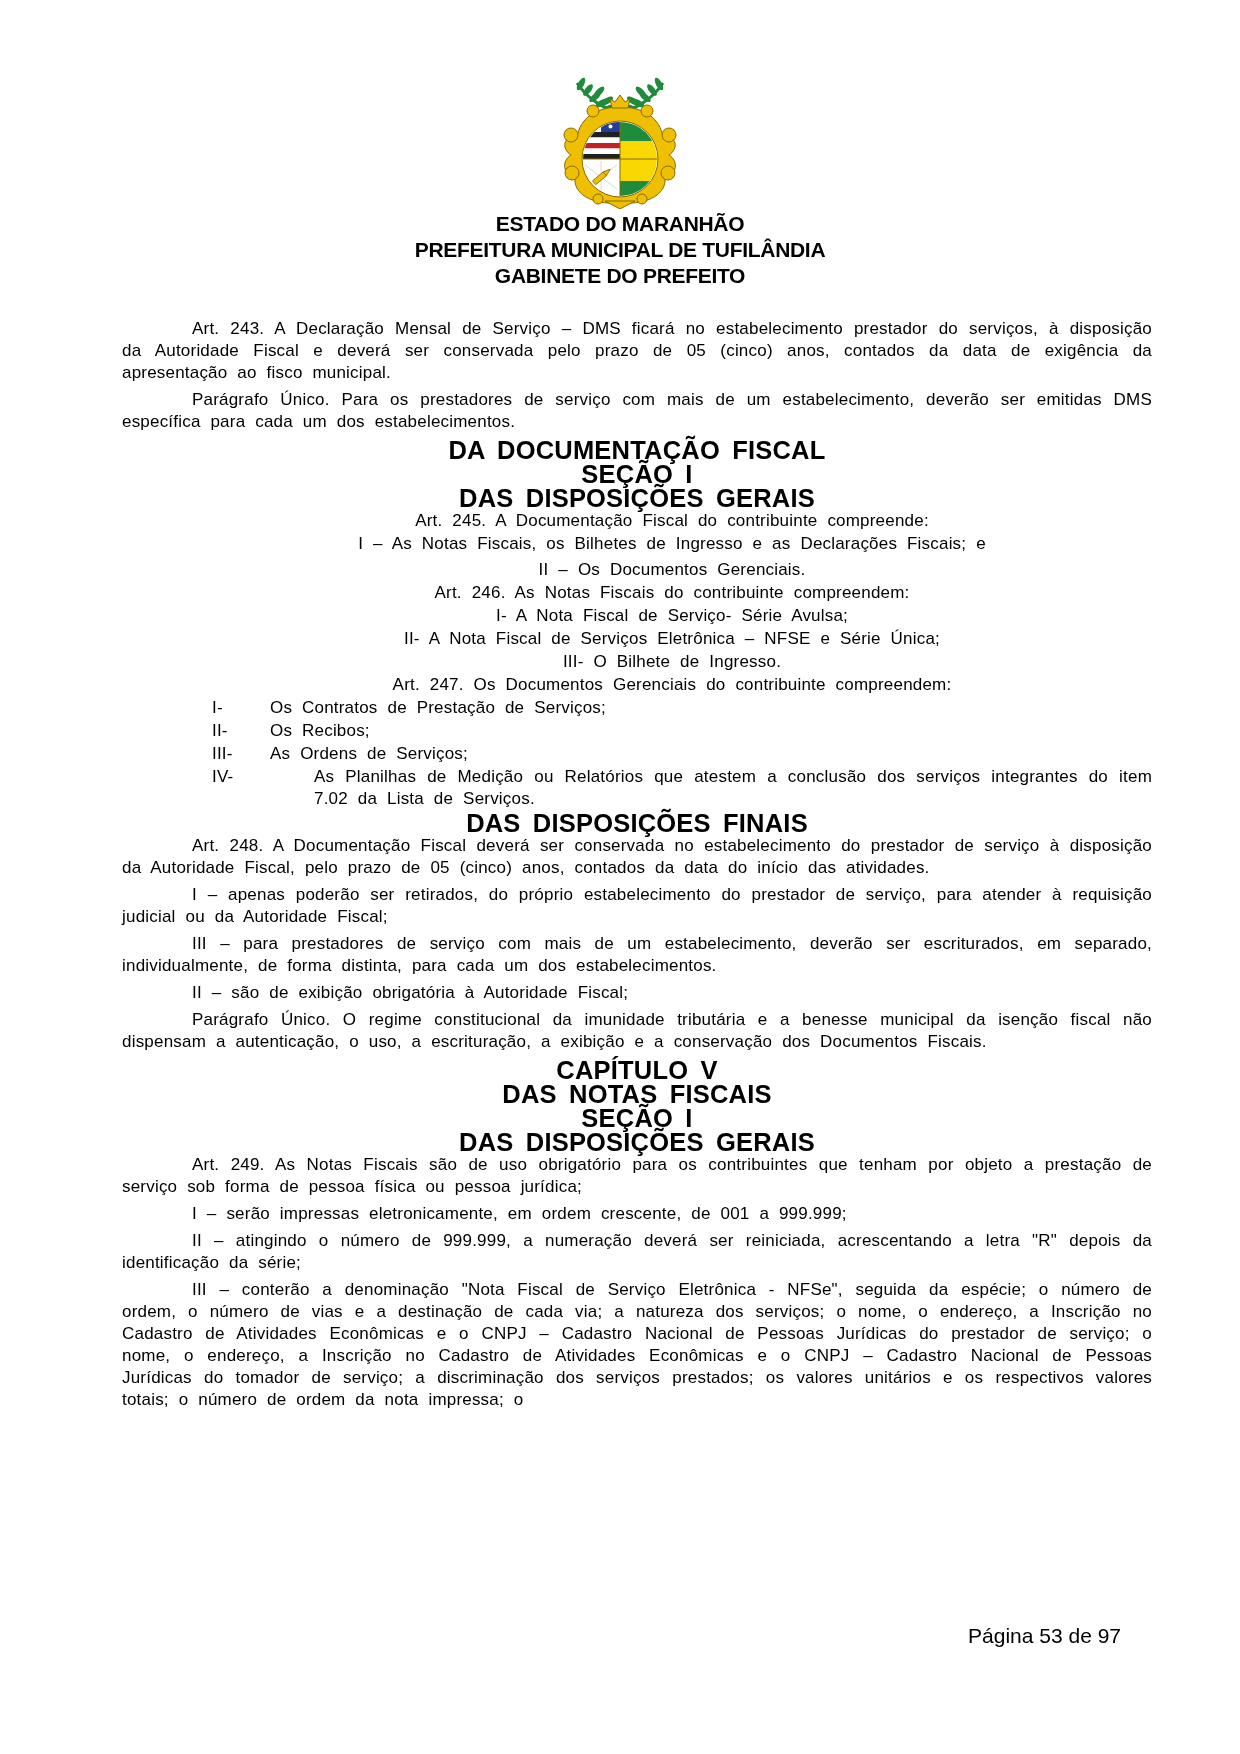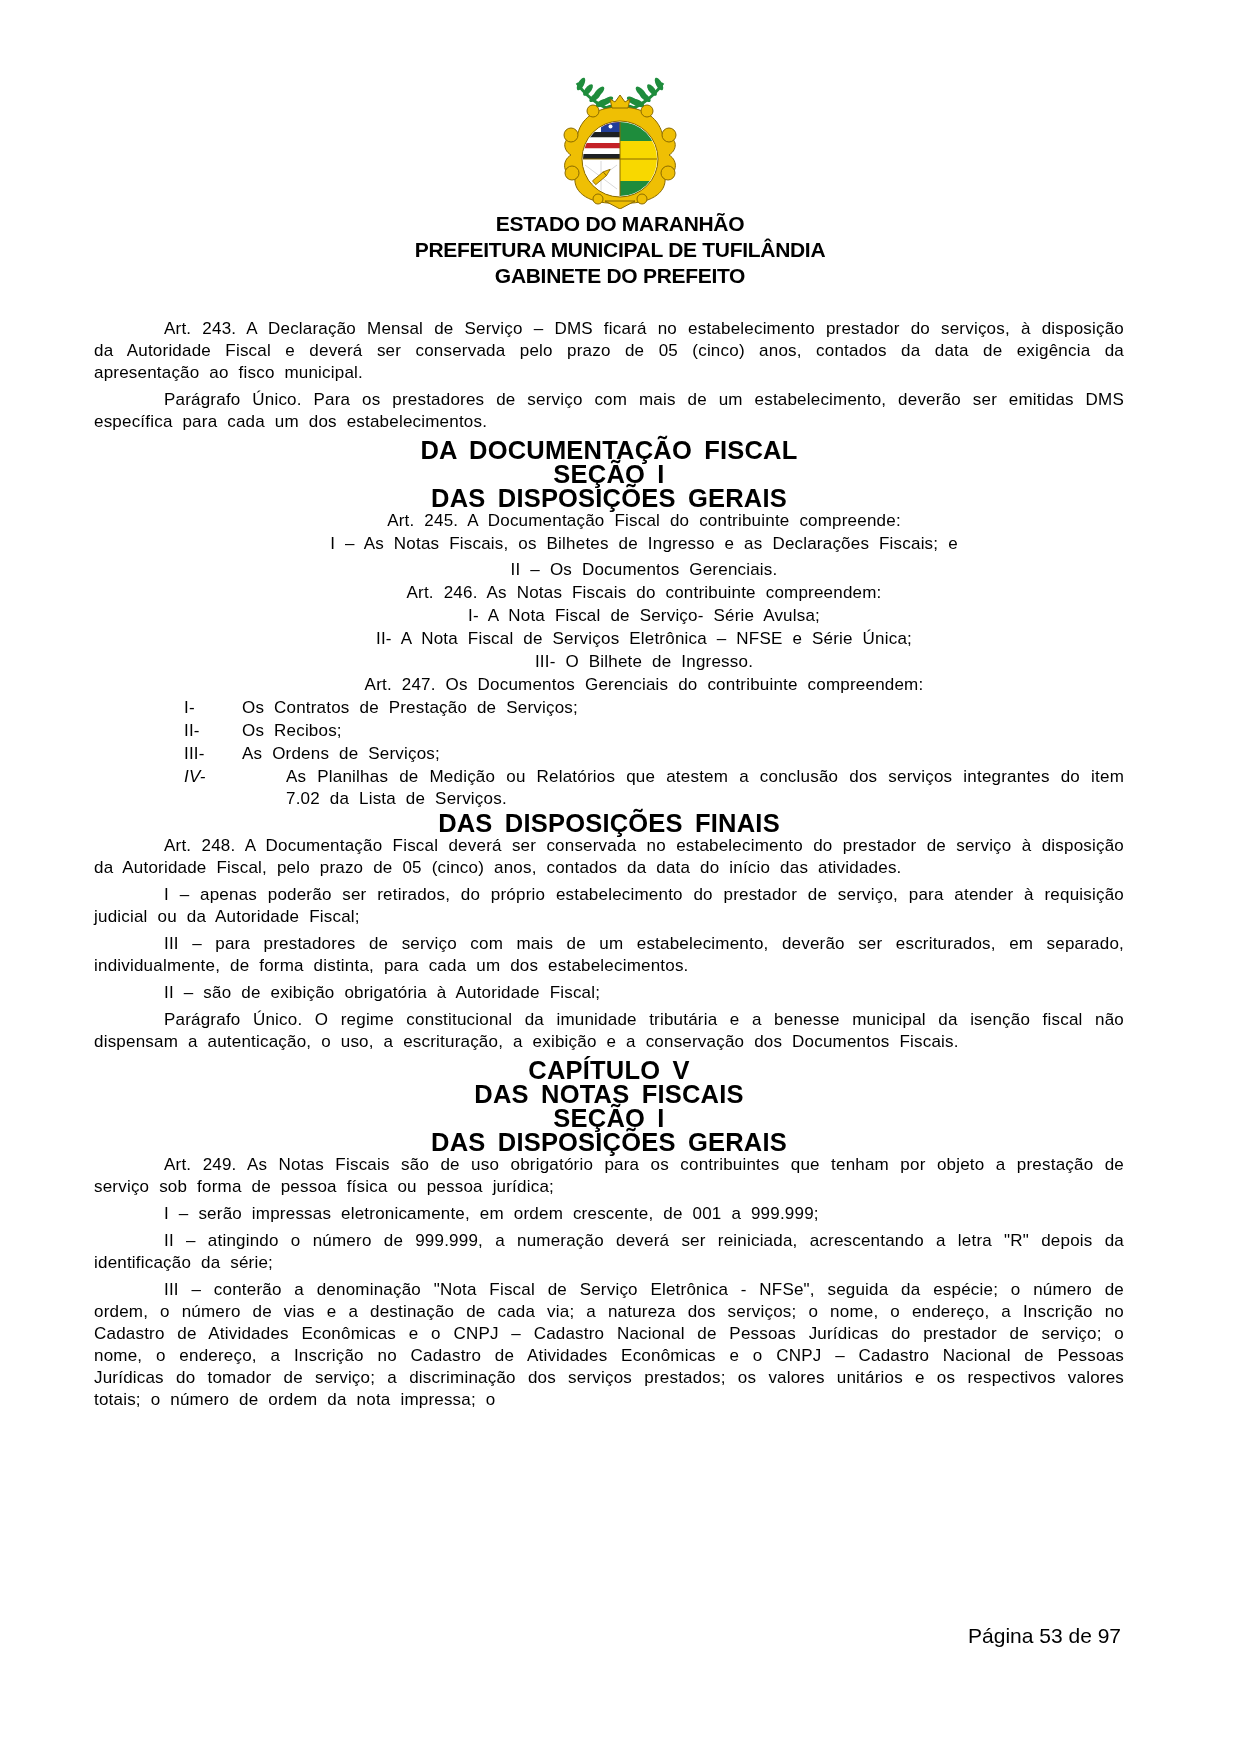--- a/index.html
+++ b/index.html
@@ -18,21 +18,21 @@
     padding-top:45px;
     margin-top:32px;
   }
   .crest{display:block;margin:0 auto 2px auto;}
   .lh-line{
     font-size:21px;font-weight:bold;line-height:26px;
     letter-spacing:-0.3px;
   }
   
   .content{
-    position:absolute;top:318px;left:94px;width:1030px;
+    position:absolute;top:318px;left:122px;width:1030px;
     font-size:17px;line-height:22px;
     letter-spacing:0.2px;word-spacing:5px;
   }
   .p{
     margin:0 0 5px 0;
     text-align:justify;
     text-indent:70px;
   }
   .line{
     margin:0 0 1px 0;
@@ -44,21 +44,21 @@
     text-align:center;font-weight:bold;
     line-height:24px;text-indent:0;margin:0;
   }
   .mt-lg{margin-top:20px;}
   .mt-xl{margin-top:22px;}
   .sub{
     display:flex;
     margin:0 0 1px 90px;
   }
   .sub .mk{flex:0 0 26px;}
-  .sub.sub-wide .mk{flex:0 0 70px;font-style:italic;}
+  .sub.sub-wide .mk{flex:0 0 70px;}
   .sub .tx{flex:1;text-align:justify;margin-left:32px;}
   
   .footer{
     position:absolute;top:1625px;right:119px;
     font-size:21px;line-height:22px;
   }
 </style>
 </head>
 <body>
 

